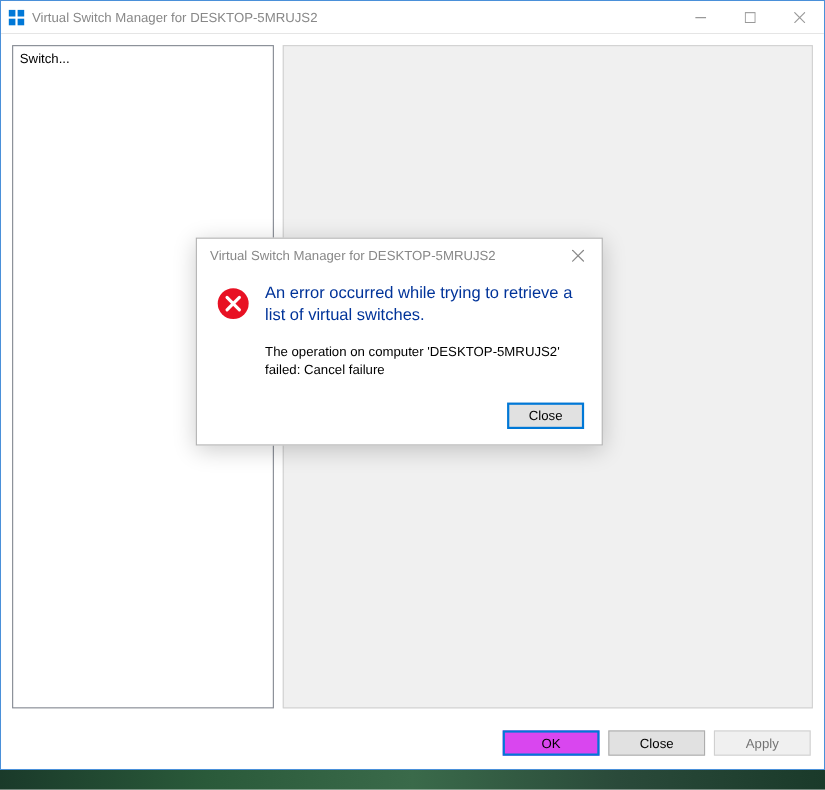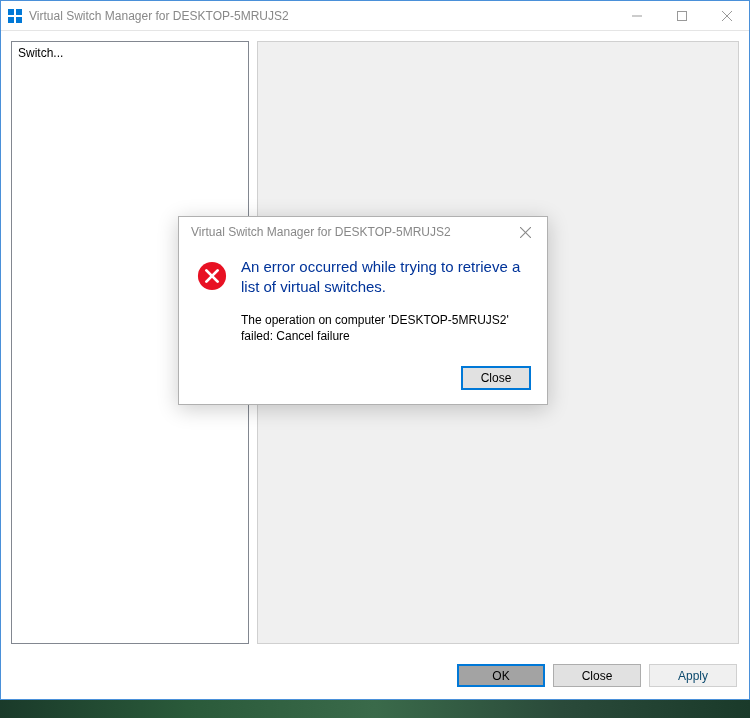--- a/index.html
+++ b/index.html
@@ -83,25 +83,25 @@
       min-width: 88px;
       height: 23px;
       border: 1px solid #adadad;
       background: #e1e1e1;
       font-size: 12px;
       font-family: inherit;
       cursor: pointer;
     }
     .btn-primary {
       border: 2px solid #0078d7;
-      background: #a3a3a3;
+      background: #d946ef;
       margin-left: 40px;
     }
     .btn-disabled {
-      color: #0c4a6e;
+      color: #737373;
       background: #f0f0f0;
       border-color: #d0d0d0;
       cursor: default;
     }
     .dialog {
       position: absolute;
       left: 178px;
       top: 216px;
       width: 370px;
       background: #fff;

